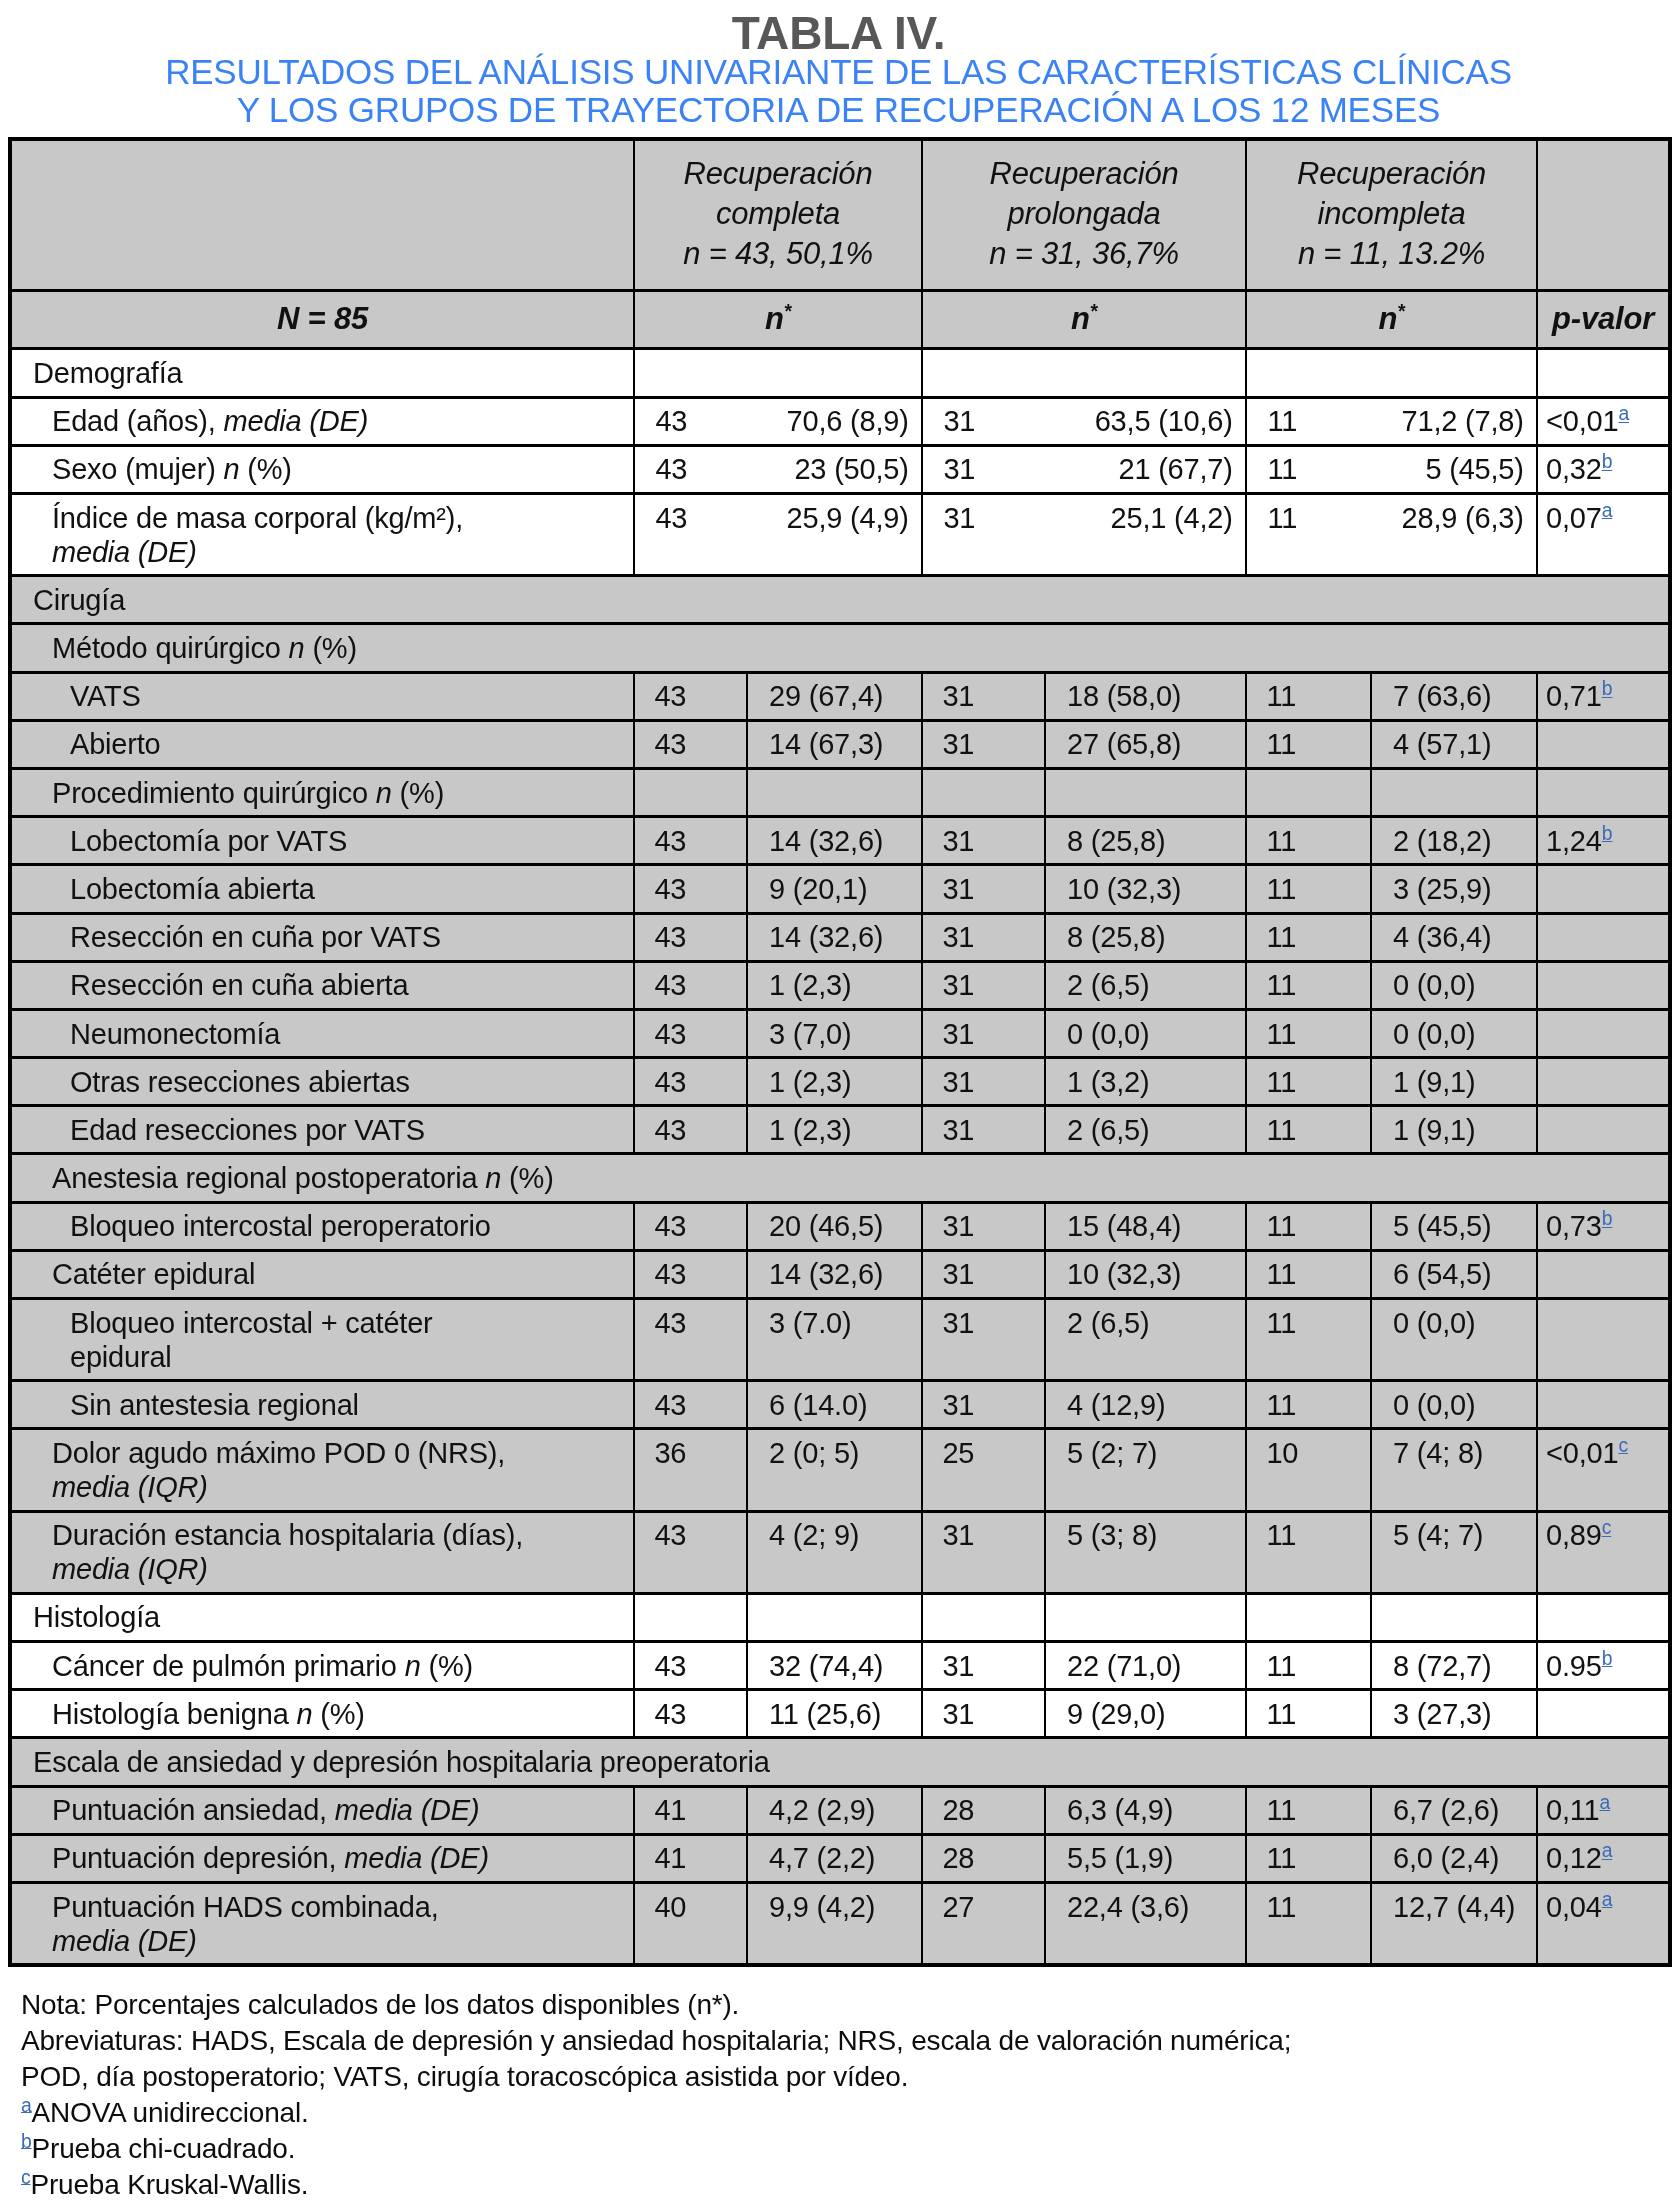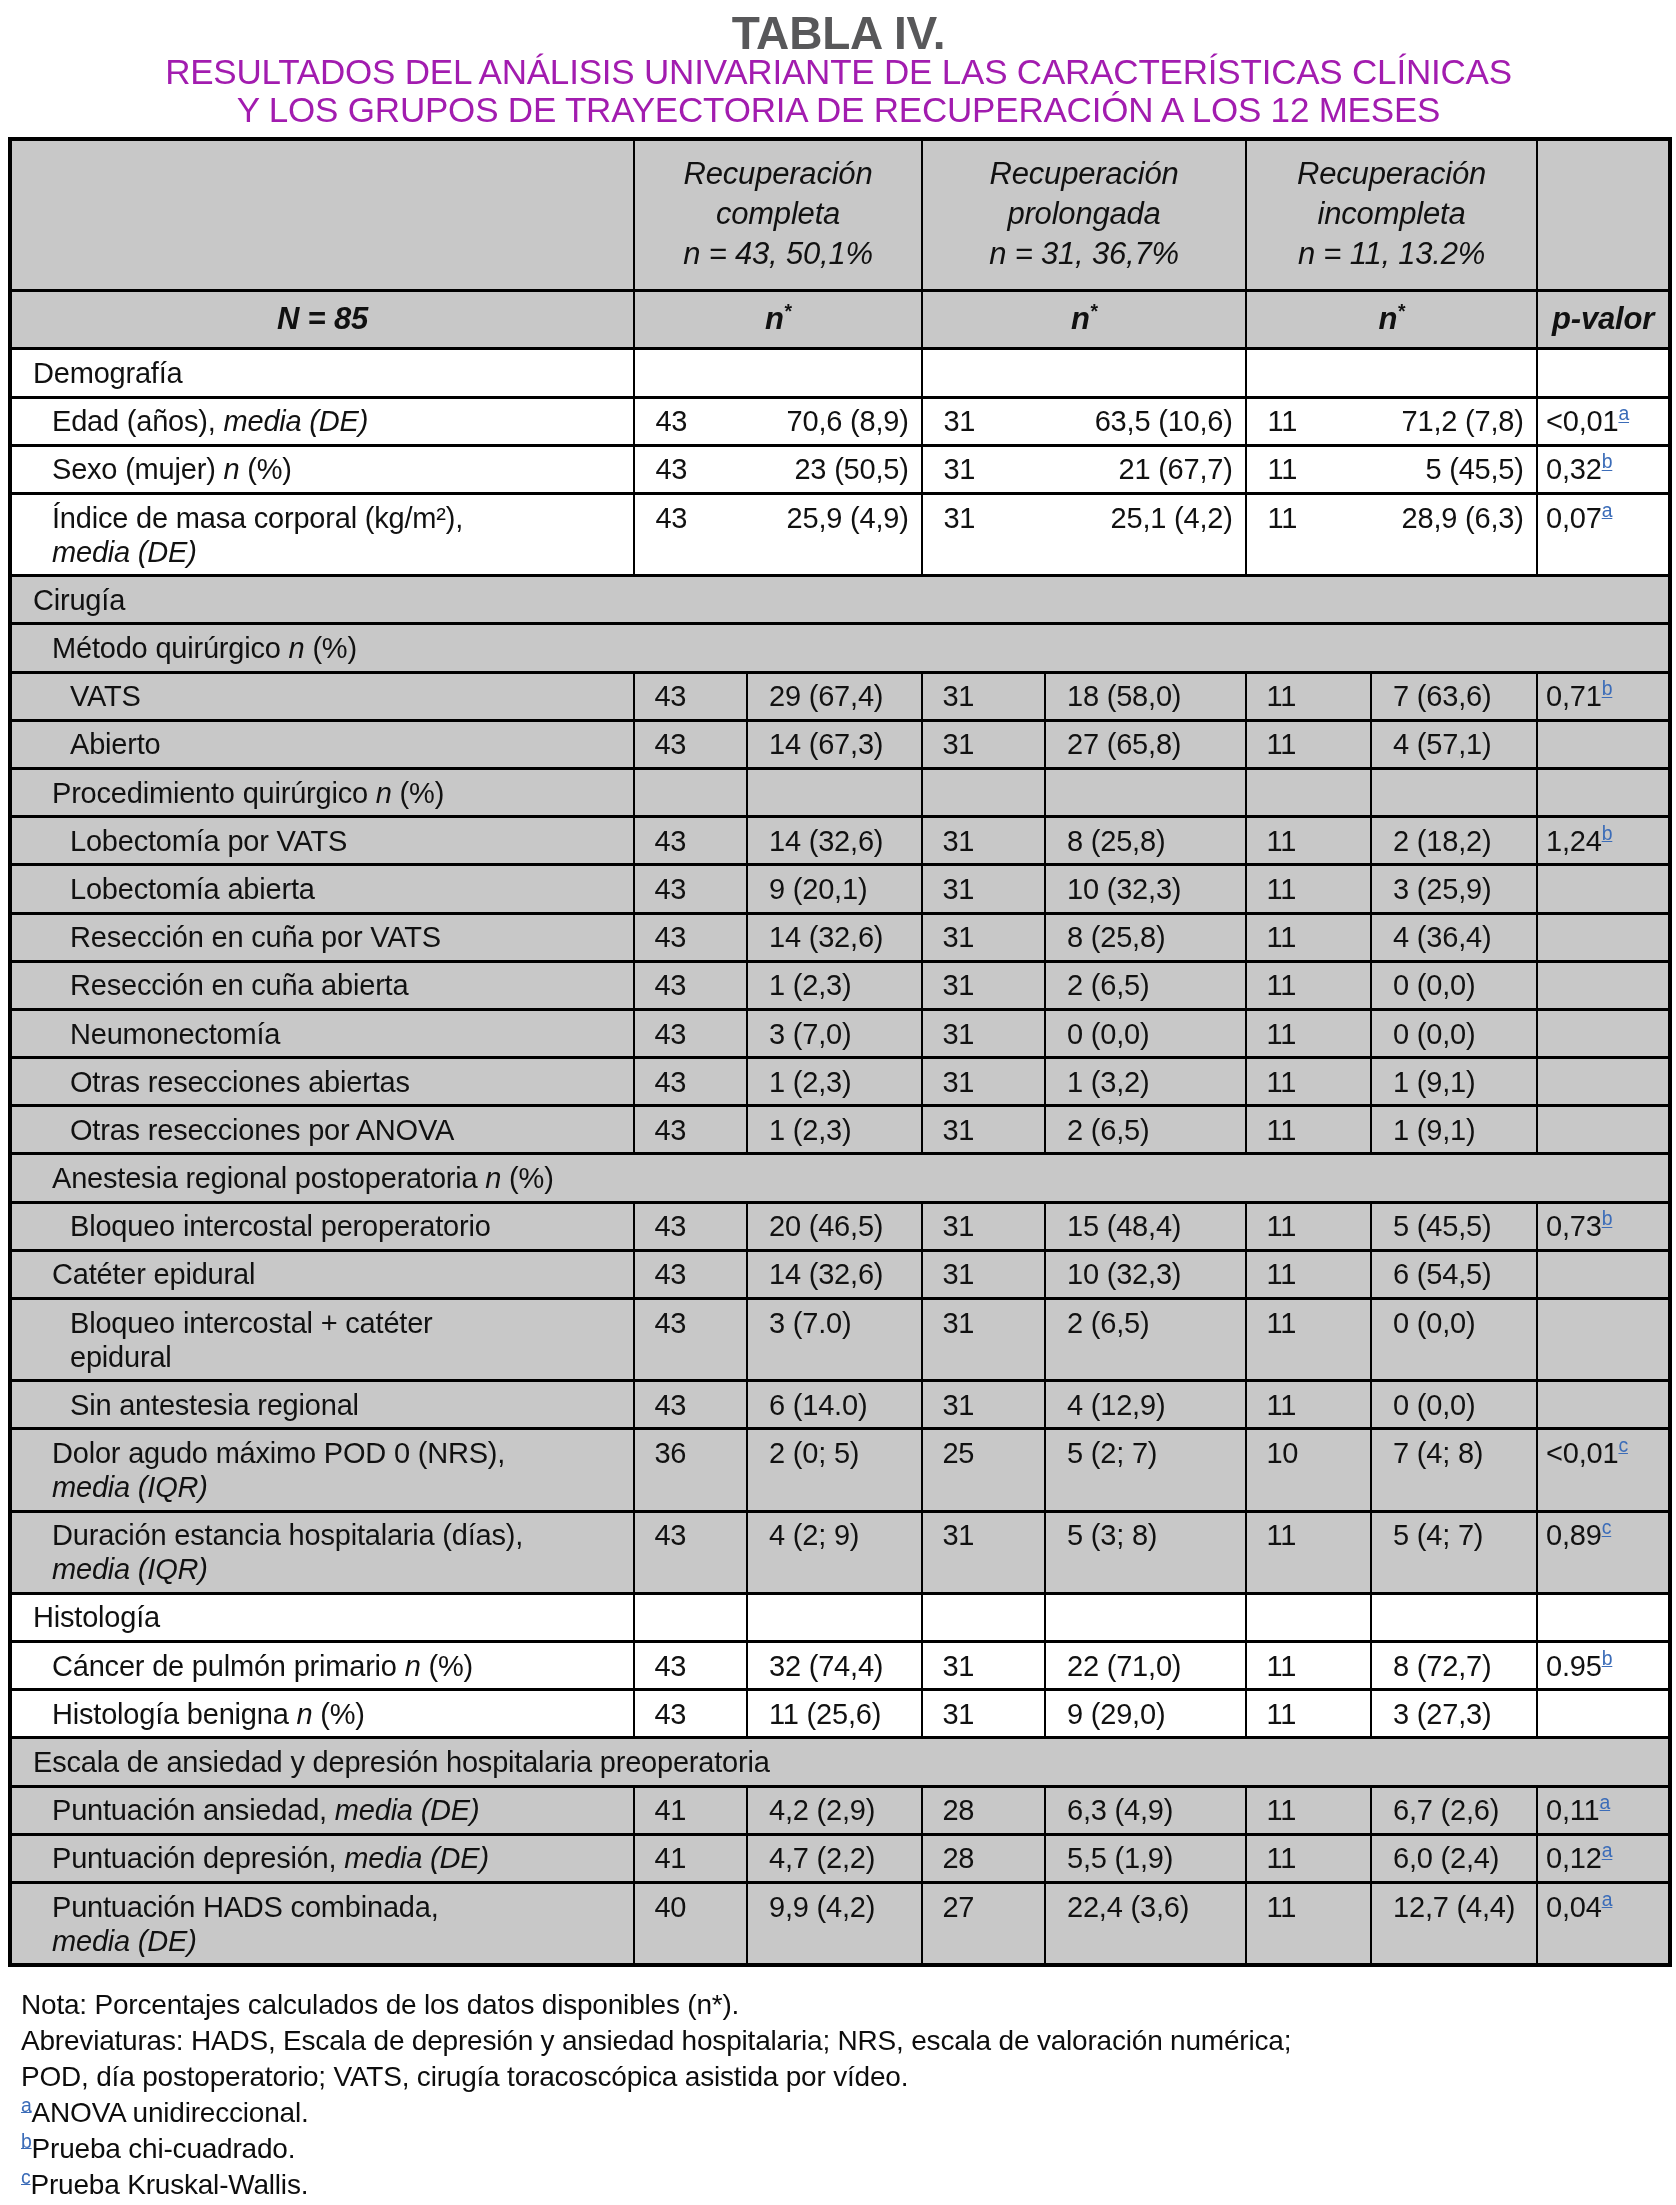--- a/index.html
+++ b/index.html
@@ -10,21 +10,21 @@
   }
   html,body{margin:0;padding:0;background:#fff;}
   body{
     width:1677px;
     font-family:"Liberation Sans", sans-serif;
     color:var(--ink);
     letter-spacing:-0.2px;
   }
   .titlewrap{text-align:center;padding-top:13px;}
   .kicker{font-size:46px;line-height:40px;font-weight:bold;color:var(--titlegray);}
-  .tline{font-size:35px;line-height:38px;color:#a21caf;}
+  .tline{font-size:35px;line-height:38px;color:#3b82f6;}
 
   table.results{
     border-collapse:collapse;
     table-layout:fixed;
     width:1660px;
     margin:8px 0 0 8px;
     border:4px solid #000;
   }
   th,td{
     border:2.4px solid #000;
@@ -289,21 +289,21 @@
         <td class="lbl ind2"><span>Otras resecciones abiertas</span></td>
         <td class="ncell">43</td>
         <td class="vcell">1 (2,3)</td>
         <td class="ncell">31</td>
         <td class="vcell">1 (3,2)</td>
         <td class="ncell">11</td>
         <td class="vcell">1 (9,1)</td>
         <td class="pcell"></td>
       </tr>
       <tr class="bgg">
-        <td class="lbl ind2"><span>Otras resecciones por ANOVA</span></td>
+        <td class="lbl ind2"><span>Edad resecciones por VATS</span></td>
         <td class="ncell">43</td>
         <td class="vcell">1 (2,3)</td>
         <td class="ncell">31</td>
         <td class="vcell">2 (6,5)</td>
         <td class="ncell">11</td>
         <td class="vcell">1 (9,1)</td>
         <td class="pcell"></td>
       </tr>
       <tr class="bgg">
         <td class="lbl ind1" colspan="8"><span>Anestesia regional postoperatoria </span><i>n</i><span> (%)</span></td>

